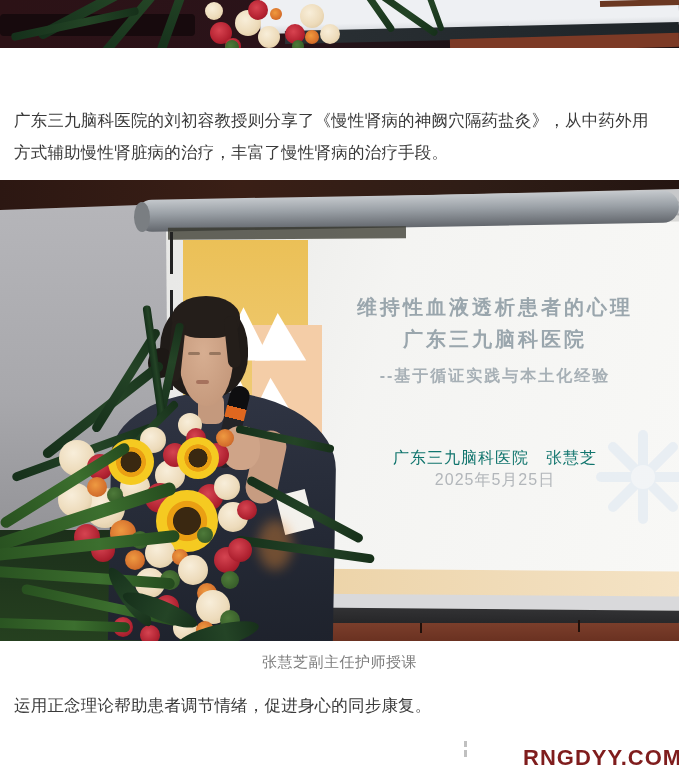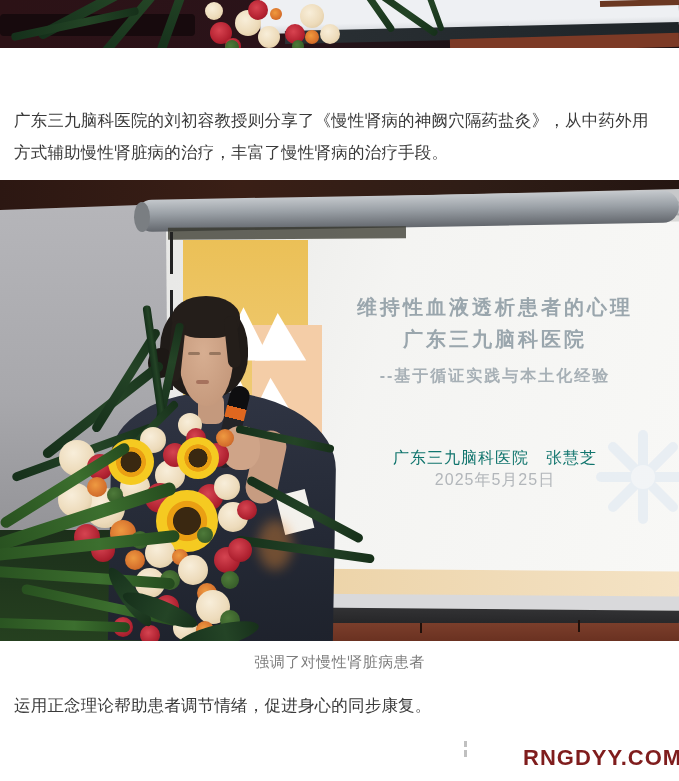--- a/index.html
+++ b/index.html
@@ -201,21 +201,21 @@
     <div class="blade palm" style="left:-10px;top:330px;width:190px;height:13px;transform:rotate(-18deg);"></div>
     <div class="blade palm" style="left:-20px;top:360px;width:200px;height:12px;transform:rotate(-6deg);"></div>
     <div class="blade palm" style="left:-10px;top:392px;width:185px;height:11px;transform:rotate(4deg);"></div>
     <div class="blade palm" style="left:20px;top:420px;width:160px;height:10px;transform:rotate(12deg);"></div>
     <div class="blade palm" style="left:-10px;top:440px;width:140px;height:10px;transform:rotate(2deg);"></div>
     <div class="blade dark" style="left:95px;top:408px;width:70px;height:18px;border-radius:50%;transform:rotate(55deg);"></div>
     <div class="blade dark" style="left:120px;top:420px;width:80px;height:20px;border-radius:50%;transform:rotate(22deg);"></div>
     <div class="blade dark" style="left:175px;top:445px;width:85px;height:22px;border-radius:50%;transform:rotate(-14deg);"></div>
   </div>
 
-  <div class="caption" style="top:652px;">强调了对慢性肾脏病患者</div>
+  <div class="caption" style="top:652px;">张慧芝副主任护师授课</div>
 
   <div class="para" style="top:688px;height:102px;line-height:34px;">
     <div class="ln">运用正念理论帮助患者调节情绪，促进身心的同步康复。</div>
   </div>
 
   <div class="cursor-mark"></div>
   <div class="watermark">RNGDYY.COM</div>
 
 </div>
 

